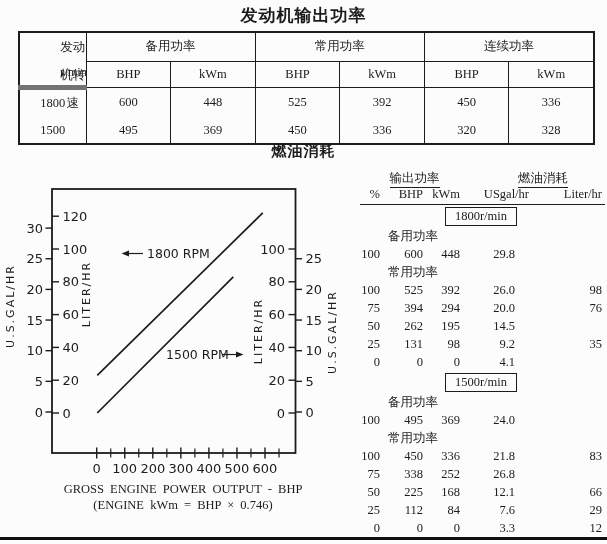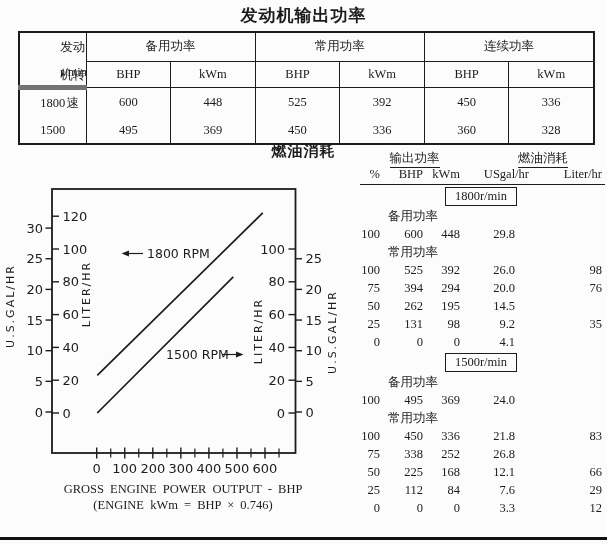--- a/index.html
+++ b/index.html
@@ -34,21 +34,21 @@
   #power-table .dr2 td{height:26px;}
   
   #chart-svg{position:absolute;left:0;top:160px;}
   #chart-svg text{fill:#1c1c1c;}
   #chart-svg .tick{font:13px "DejaVu Sans","Liberation Sans",sans-serif;}
   #chart-svg .vtitle{font:11px "DejaVu Sans","Liberation Sans",sans-serif;letter-spacing:2px;}
   #chart-svg .rpmlabel{font:12.5px "DejaVu Sans","Liberation Sans",sans-serif;}
   #chart-svg .caption{font:12.5px "Liberation Serif",serif;word-spacing:3px;}
   
   #fuel-table{
-    position:absolute;left:360px;top:150px;width:245px;
+    position:absolute;left:360px;top:170px;width:245px;
     font-size:12.5px;
   }
   .frow{display:grid;grid-template-columns:20px 43px 37px 55px 87px;height:18px;line-height:18px;}
   .frow span{text-align:right;}
   .fhead{height:17px;line-height:17px;}
   .fhead .gh1{grid-column:1/4;justify-self:center;margin-left:9px;border-bottom:1px solid #1c1c1c;}
   .fhead .gh2{grid-column:4/6;justify-self:center;margin-left:24px;border-bottom:1px solid #1c1c1c;}
   .fcols{height:17px;line-height:15px;border-bottom:1.5px solid #1c1c1c;}
   .fcols .ushdr{margin-right:-14px;}
   .boxrow{height:22px;line-height:22px;}
@@ -98,21 +98,21 @@
     <td>392</td>
     <td>450</td>
     <td>336</td>
   </tr>
   <tr class="dr2">
     <td>1500</td>
     <td>495</td>
     <td>369</td>
     <td>450</td>
     <td>336</td>
-    <td>360</td>
+    <td>320</td>
     <td>328</td>
   </tr>
   </tbody>
 </table>
 
 <div class="title2">燃油消耗</div>
 
 <svg id="chart-svg" width="360" height="360" viewBox="0 160 360 360">
     <rect x="52" y="189" width="243.5" height="264" fill="none" stroke="#1c1c1c" stroke-width="1.8"></rect>
     <line x1="96.7" y1="447.5" x2="96.7" y2="458.5" stroke="#1c1c1c" stroke-width="1.4"></line>

